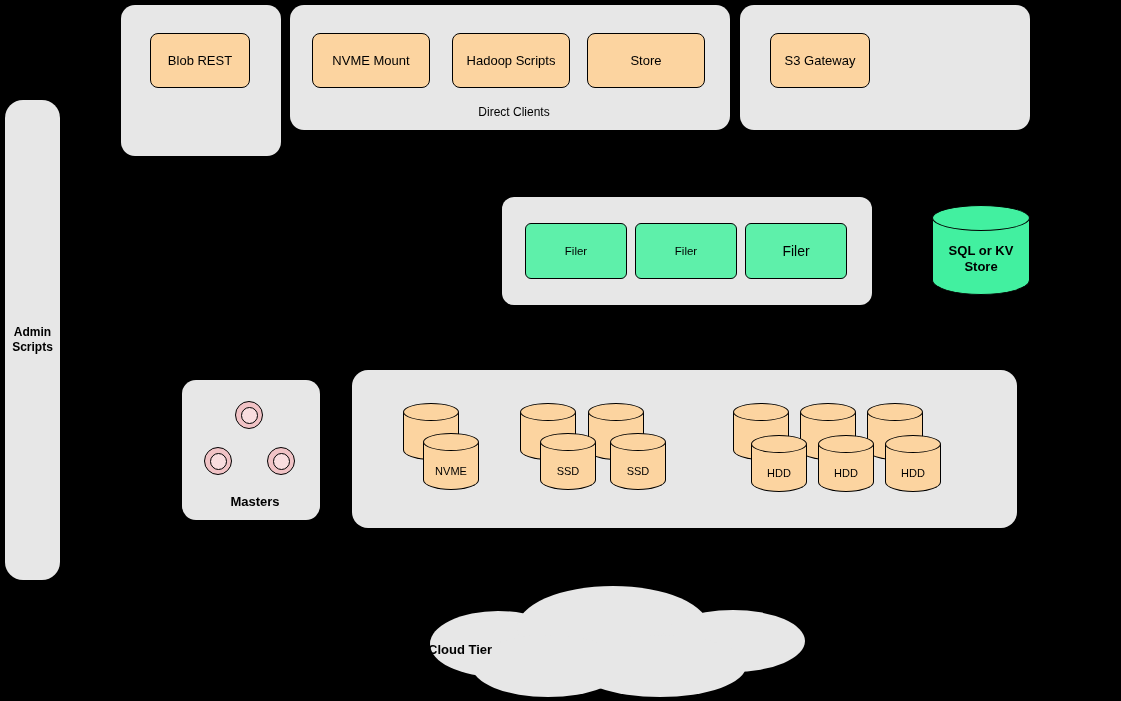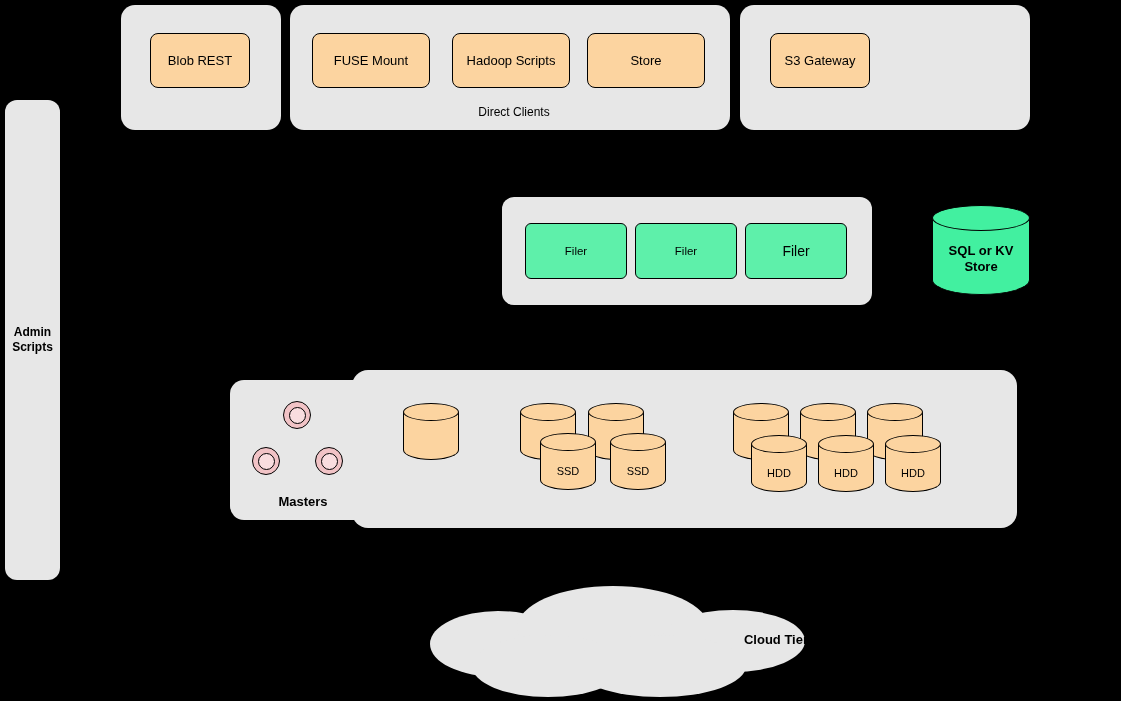--- a/index.html
+++ b/index.html
@@ -46,21 +46,21 @@
     left: 0; right: 0; bottom: 11px;
     text-align: center;
     font-size: 12px;
     padding-left: 8px;
   }
   .panel-caption.bold { font-weight: bold; font-size: 13px; }
   .admin-bar {
     position: absolute;
     left: 5px; top: 100px; width: 55px; height: 480px;
     background: #e7e7e7;
-    border-radius: 12px;
+    border-radius: 18px;
     display: flex;
     align-items: center;
     justify-content: center;
   }
   .admin-bar span {
     font-weight: bold;
     font-size: 12px;
     text-align: center;
     line-height: 1.25;
     padding: 0 3px;
@@ -103,38 +103,38 @@
     width: 17px; height: 17px;
     background: #f9dddf;
     border: 1.2px solid #000;
     border-radius: 50%;
     box-sizing: border-box;
   }
   
   .cloud { position: absolute; left: 428px; top: 584px; width: 380px; height: 116px; }
   .cloud svg { position: absolute; left: 0; top: 0; }
   .cloud .cloud-label {
-    position: absolute; left: 0; right: 0; top: 48px;
-    text-align: right; font-weight: bold; font-size: 13px; z-index: 2;
+    position: absolute; left: 0; right: 0; top: 58px;
+    text-align: left; font-weight: bold; font-size: 13px; z-index: 2;
   }
 </style>
 </head>
 <body>
 
 <div class="canvas">
 
-  <div class="panel" style="left:121px;top:5px;width:160px;height:125px;">
+  <div class="panel" style="left:121px;top:5px;width:160px;height:151px;">
     <div class="btn" style="left:29px;top:28px;width:100px;height:55px;">
       <span>Blob REST</span>
     </div>
   </div>
 
   <div class="panel" style="left:290px;top:5px;width:440px;height:125px;">
     <div class="btn" style="left:22px;top:28px;width:118px;height:55px;">
-      <span>FUSE Mount</span>
+      <span>NVME Mount</span>
     </div>
     <div class="btn" style="left:162px;top:28px;width:118px;height:55px;">
       <span>Hadoop Scripts</span>
     </div>
     <div class="btn" style="left:297px;top:28px;width:118px;height:55px;">
       <span>Store</span>
     </div>
     <div class="panel-caption">Direct Clients</div>
   </div>
 
@@ -157,36 +157,39 @@
     </div>
     <div class="greenbox lg" style="left:243px;top:26px;width:102px;height:56px;">
       <span>Filer</span>
     </div>
   </div>
 
   <div class="cyl lg" style="left:932px;top:205px;">
     <div class="cyl-label">SQL or KV Store</div>
   </div>
 
-  <div class="panel" style="left:182px;top:380px;width:138px;height:140px;margin-left:48px;">
+  <div class="panel" style="left:182px;top:380px;width:138px;height:140px;">
     <div class="mcircle" style="left:53px;top:21px;">
       <div class="inner"></div>
     </div>
     <div class="mcircle" style="left:22px;top:67px;">
       <div class="inner"></div>
     </div>
     <div class="mcircle" style="left:85px;top:67px;">
       <div class="inner"></div>
     </div>
     <div class="panel-caption bold">Masters</div>
   </div>
 
   <div class="panel" style="left:352px;top:370px;width:665px;height:158px;border-radius:16px;">
 
     <div class="cyl" style="left:51px;top:33px;"></div>
+    <div class="cyl" style="left:71px;top:63px;">
+      <div class="cyl-label">NVME</div>
+    </div>
 
     <div class="cyl" style="left:168px;top:33px;"></div>
     <div class="cyl" style="left:236px;top:33px;"></div>
     <div class="cyl" style="left:188px;top:63px;">
       <div class="cyl-label">SSD</div>
     </div>
     <div class="cyl" style="left:258px;top:63px;">
       <div class="cyl-label">SSD</div>
     </div>
 

